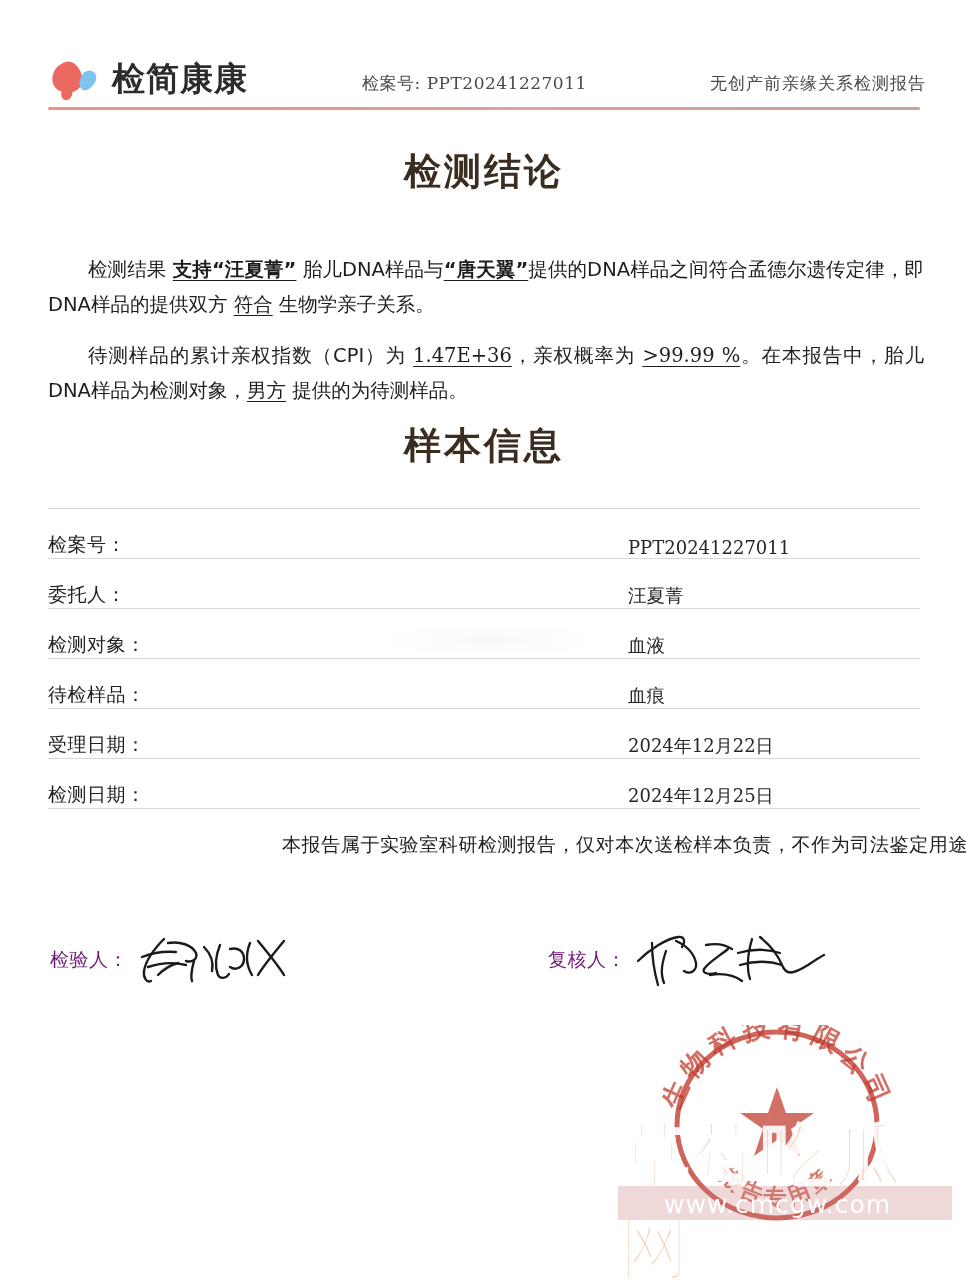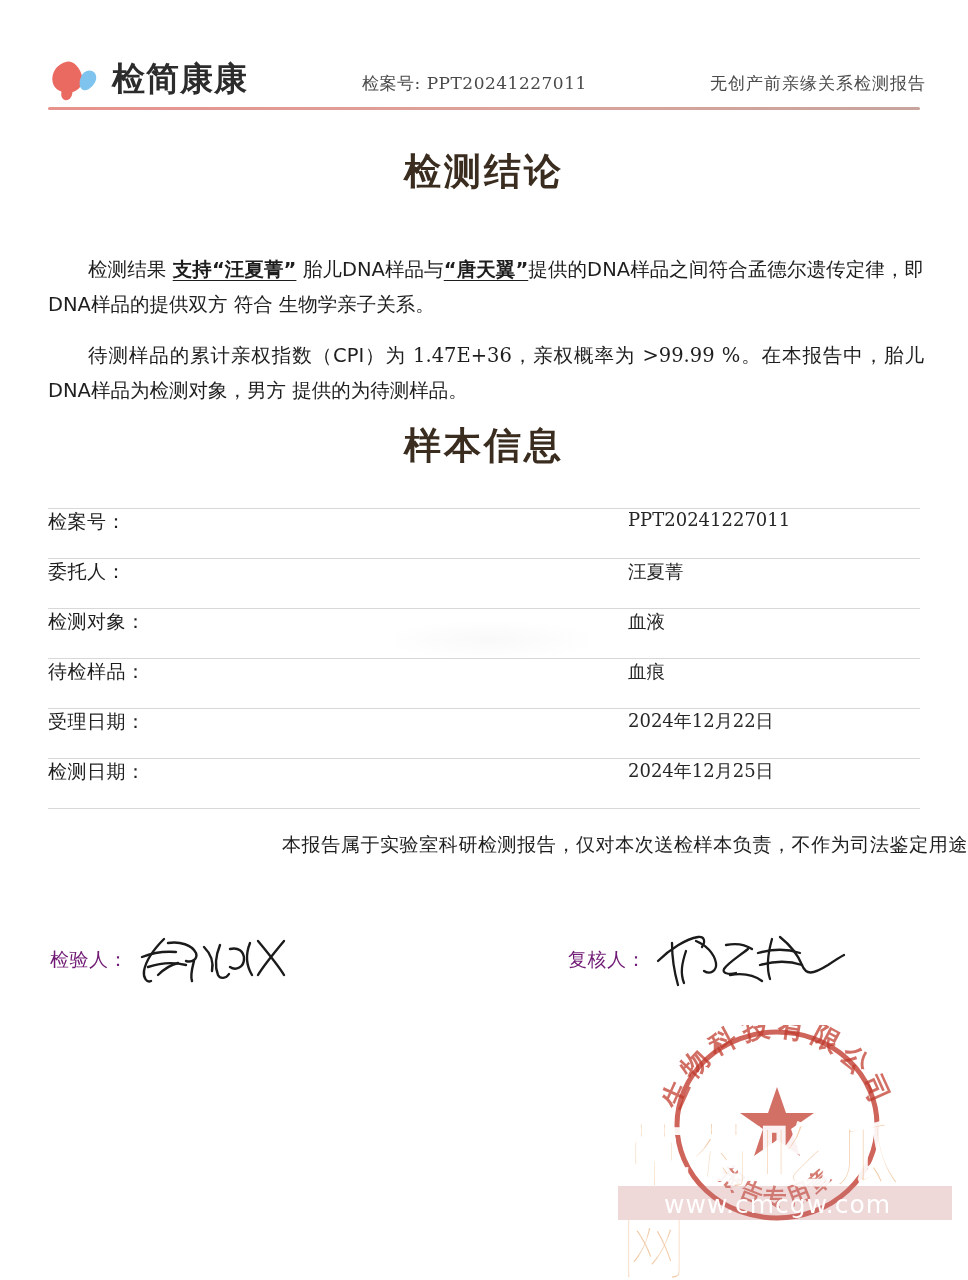--- a/index.html
+++ b/index.html
@@ -119,41 +119,42 @@
     font-size: 19.5px;
     line-height: 35px;
     color: #1e1e1e;
     text-align: justify;
     text-indent: 40px;
     font-family: "DejaVu Sans", "Liberation Sans", sans-serif;
   }
   #para-1 { top: 232px; }
   #para-2 { top: 318px; }
   .u {
+    text-decoration: underline;
     text-underline-offset: 4px;
   }
   .ub {
     font-weight: 700;
     text-decoration: underline;
     text-underline-offset: 4px;
   }
   .serif-num {
     font-family: "DejaVu Serif", "Liberation Serif", serif;
   }
 
   
   .table {
     position: absolute;
     left: 48px;
     top: 508px;
     width: 872px;
   }
   .trow {
     display: flex;
-    align-items: flex-start;
+    align-items: flex-end;
     height: 49px;
     border-bottom: 1px solid #d8d8d8;
   }
   .trow:first-child { border-top: 1px solid #d8d8d8; }
   .tlabel {
     width: 580px;
     font-size: 19px;
     color: #1e1e1e;
     letter-spacing: .5px;
   }
@@ -181,21 +182,21 @@
   }
 
   
   .sig-block {
     position: absolute;
     display: flex;
     align-items: center;
     height: 60px;
   }
   #sig-inspector { left: 50px; top: 930px; }
-  #sig-reviewer  { left: 568px; top: 930px; }
+  #sig-reviewer  { left: 548px; top: 930px; }
   .sig-label {
     font-size: 19px;
     color: #701a75;
     letter-spacing: .5px;
   }
   .sig-svg { margin-left: 6px; }
 
   
   .seal {
     position: absolute;

